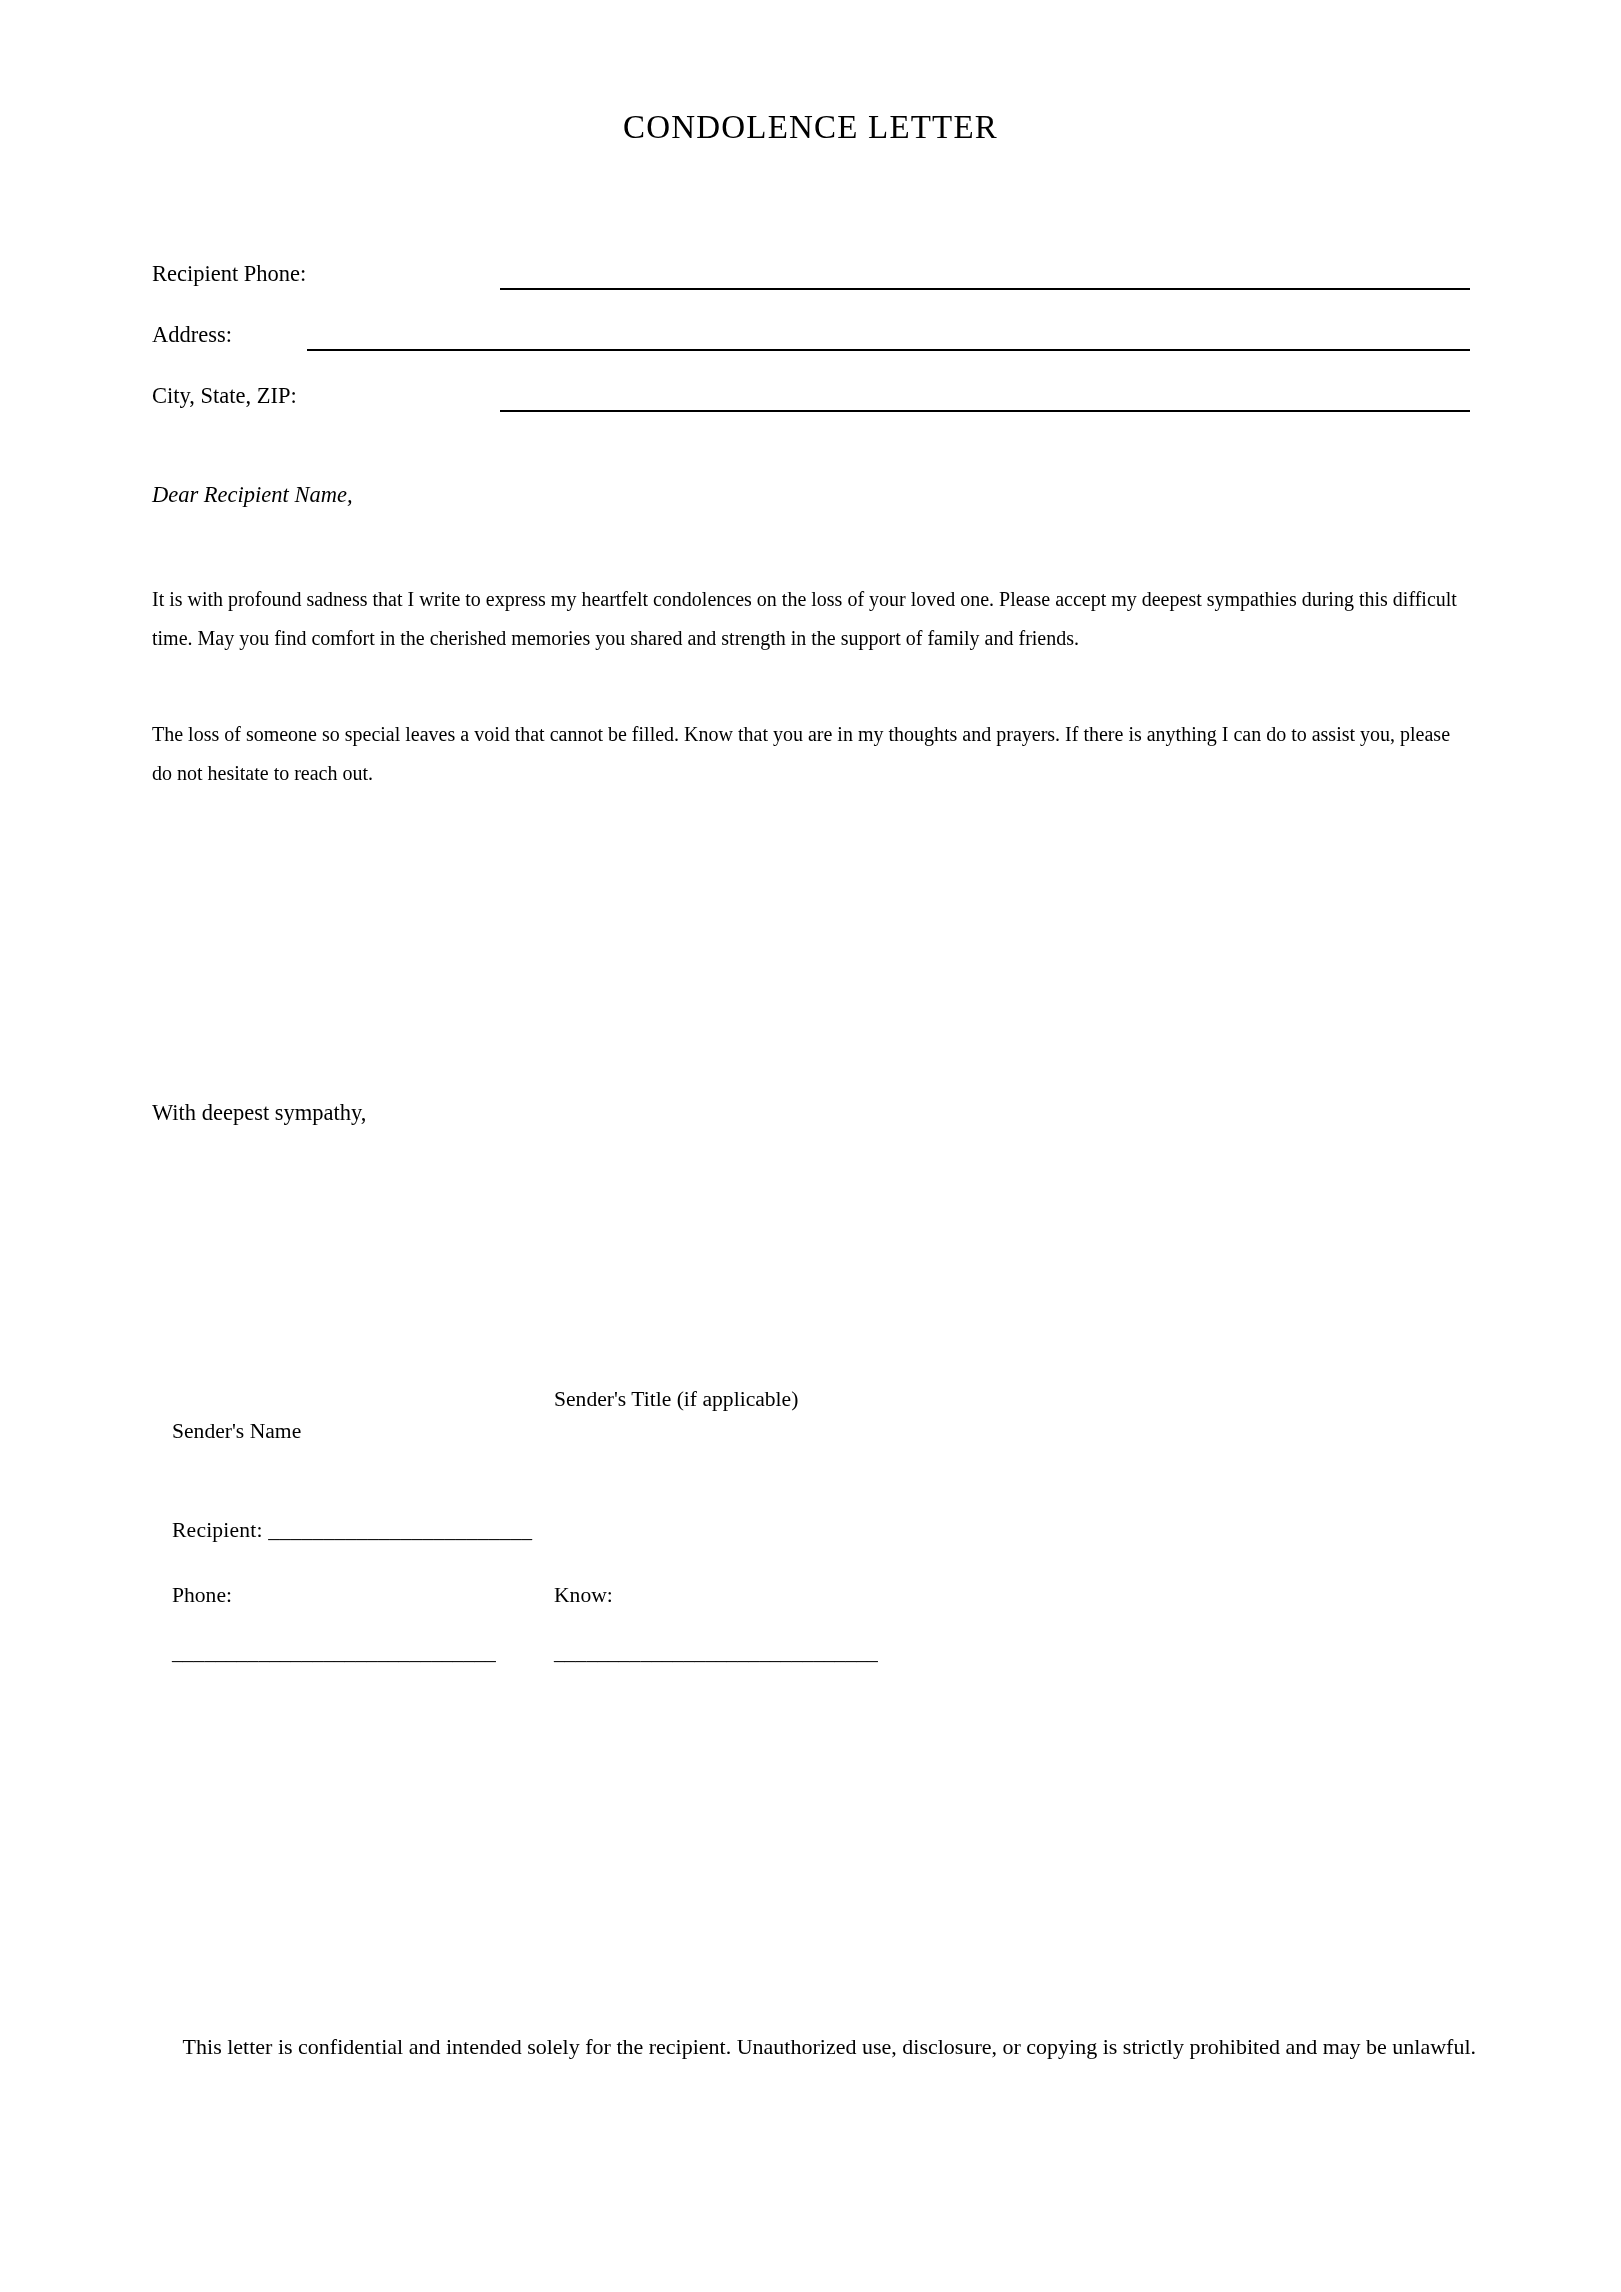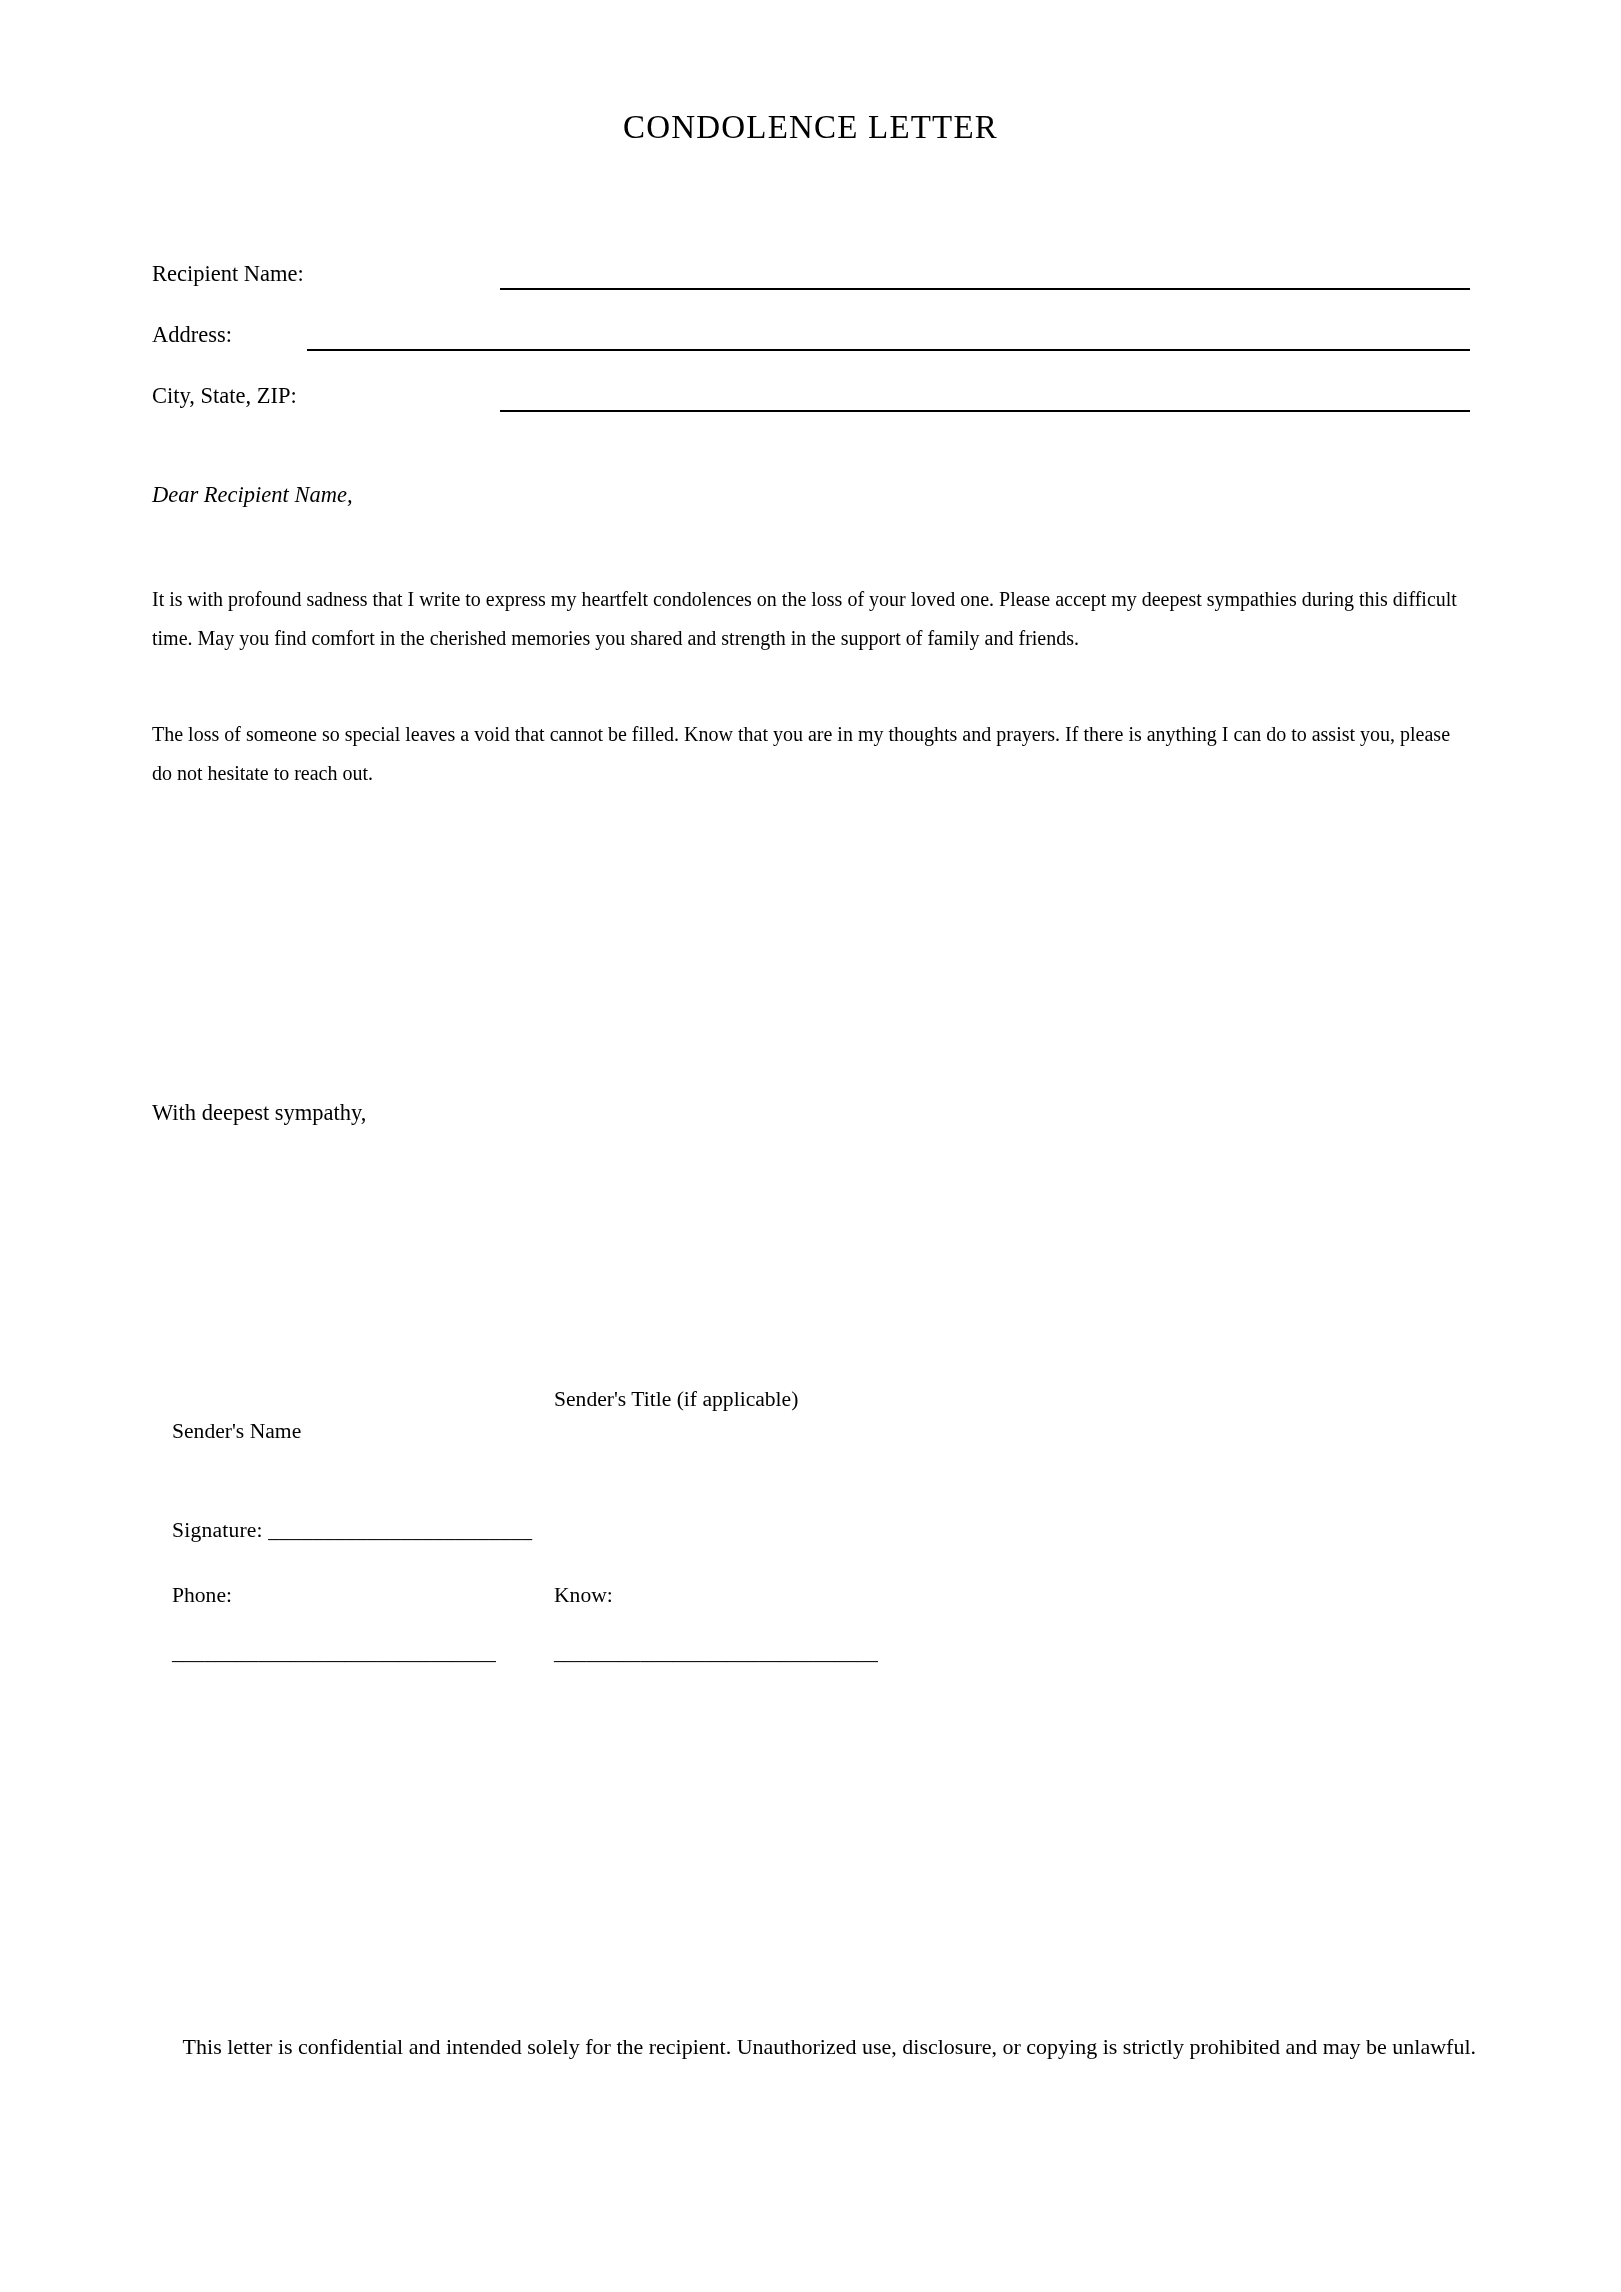--- a/index.html
+++ b/index.html
@@ -204,21 +204,21 @@
 </head>
 <body>
 
 <div class="page">
 
   <div class="doc-title">CONDOLENCE LETTER</div>
 
   <div class="fields">
 
     <div class="field-row">
-      <span class="field-label">Recipient Name:</span>
+      <span class="field-label">Recipient Phone:</span>
       <span class="field-rule rule-a"></span>
     </div>
 
     <div class="field-row">
       <span class="field-label">Address:</span>
       <span class="field-rule rule-b"></span>
     </div>
 
     <div class="field-row">
       <span class="field-label">City, State, ZIP:</span>
@@ -236,21 +236,21 @@
 
   <div class="closing">With deepest sympathy,</div>
 
   <div class="sig-block">
 
     <div class="sig-names">
       <span class="sig-name">Sender's Name</span>
       <span class="sig-title">Sender's Title (if applicable)</span>
     </div>
 
-    <div class="signature-line">Signature: ________________________</div>
+    <div class="signature-line">Recipient: ________________________</div>
 
     <div class="contact-row">
       <span class="contact-phone-label">Phone:</span>
       <span class="contact-email-label">Know:</span>
     </div>
 
     <div class="contact-rules">
       <span class="contact-rule-phone">______________________________</span>
       <span class="contact-rule-email">______________________________</span>
     </div>

